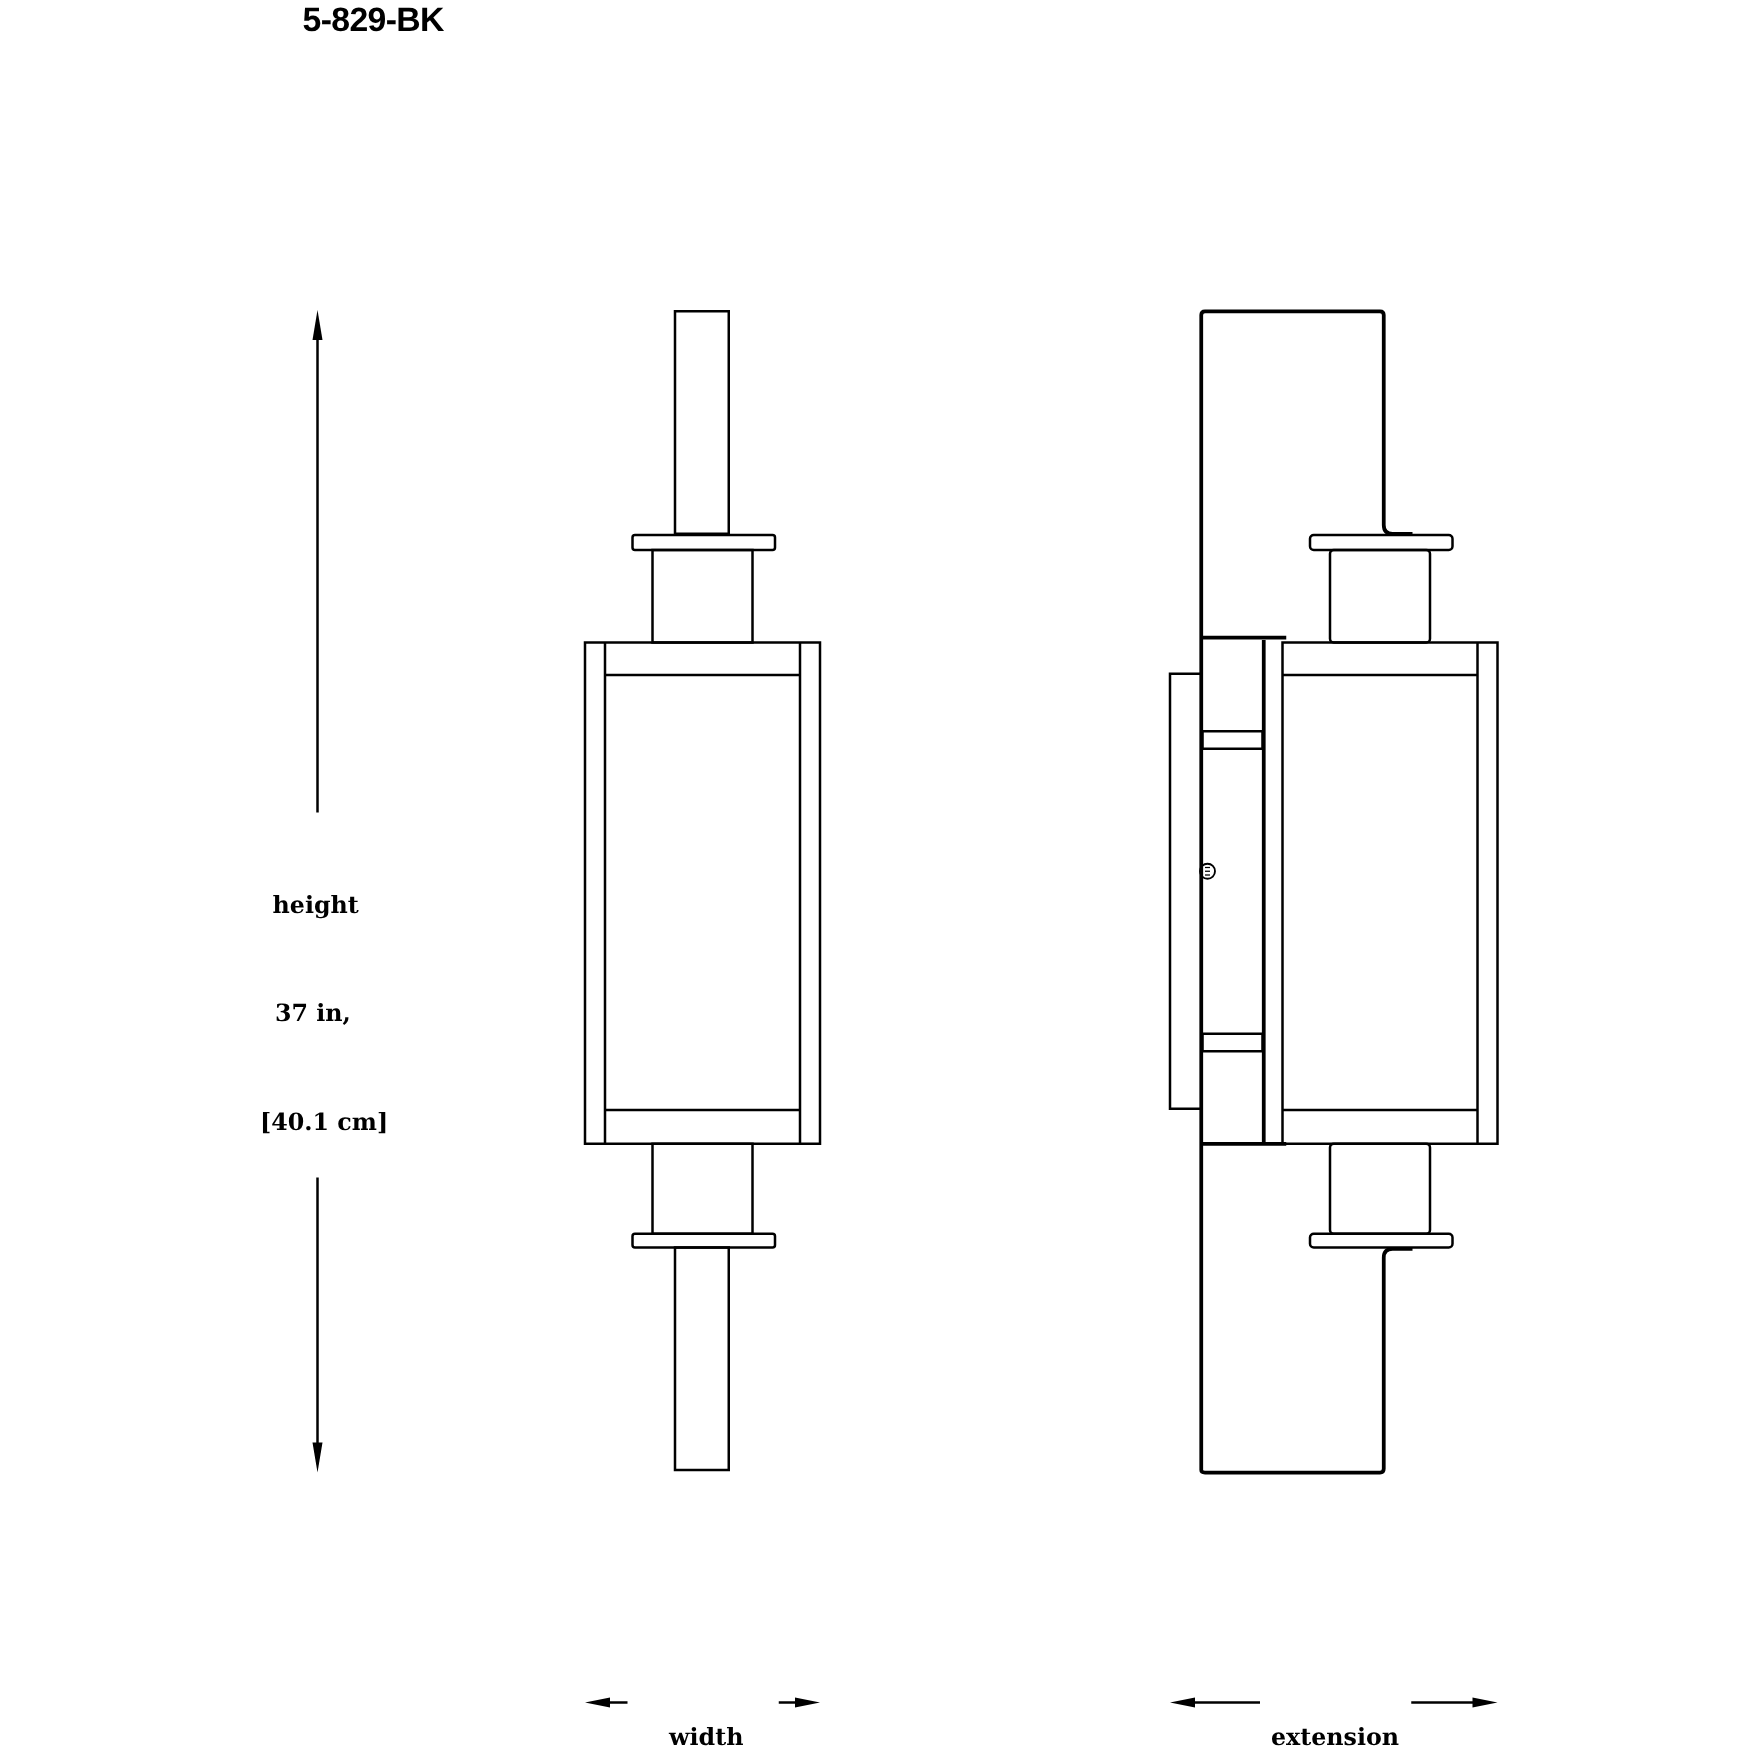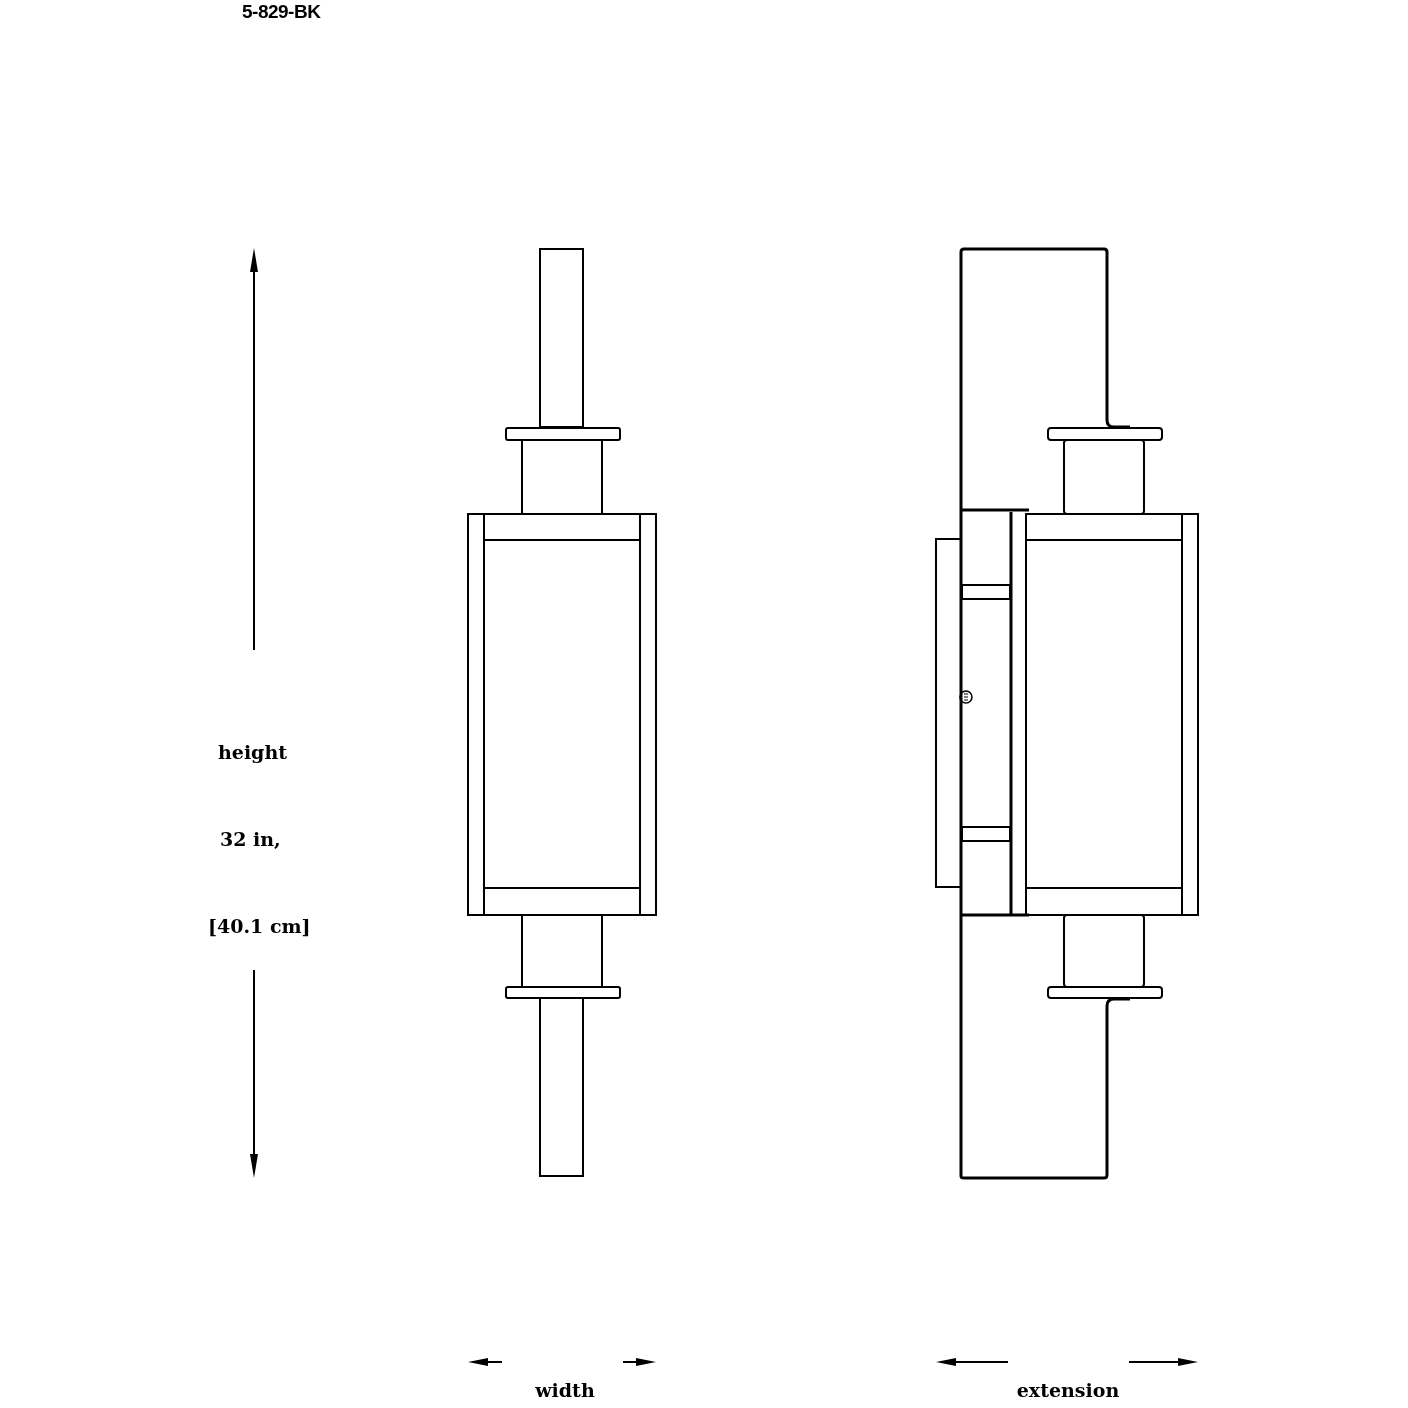--- a/index.html
+++ b/index.html
@@ -13,21 +13,21 @@
       position: relative;
       overflow: hidden;
       font-family: "DejaVu Sans", sans-serif;
     }
     .model-title {
       position: absolute;
       left: 242px;
       top: 1px;
       font-family: "Liberation Sans", sans-serif;
       font-weight: bold;
-      font-size: 19px;
+      font-size: 27px;
       letter-spacing: -0.5px;
       color: #000;
     }
     svg.drawing {
       position: absolute;
       left: 0;
       top: 0;
     }
     .dim-label {
       position: absolute;
@@ -122,22 +122,22 @@
     <g>
       <line x1="950" y1="1362" x2="1008" y2="1362"></line>
       <polygon points="936,1362 956,1358 956,1366" fill="#000" stroke="none"></polygon>
       <line x1="1129" y1="1362" x2="1184" y2="1362"></line>
       <polygon points="1198,1362 1178,1358 1178,1366" fill="#000" stroke="none"></polygon>
     </g>
   </g>
 </svg>
 
 <div class="dim-label" style="left:208px; top:652px; width:116px; text-align:left;">
-  <div style="padding-left:10px;margin-top:28px;">height</div>
-  <div style="padding-left:12px;">32 in,</div>
+  <div style="padding-left:10px;">height</div>
+  <div style="padding-left:12px;">37 in,</div>
   <div>[40.1 cm]</div>
 </div>
 
 <div class="dim-label" style="left:505px; top:1318px; width:120px; background:transparent;">
   <div>width</div>
   
   
 </div>
 
 <div class="dim-label" style="left:1005px; top:1318px; width:126px; background:transparent;">

